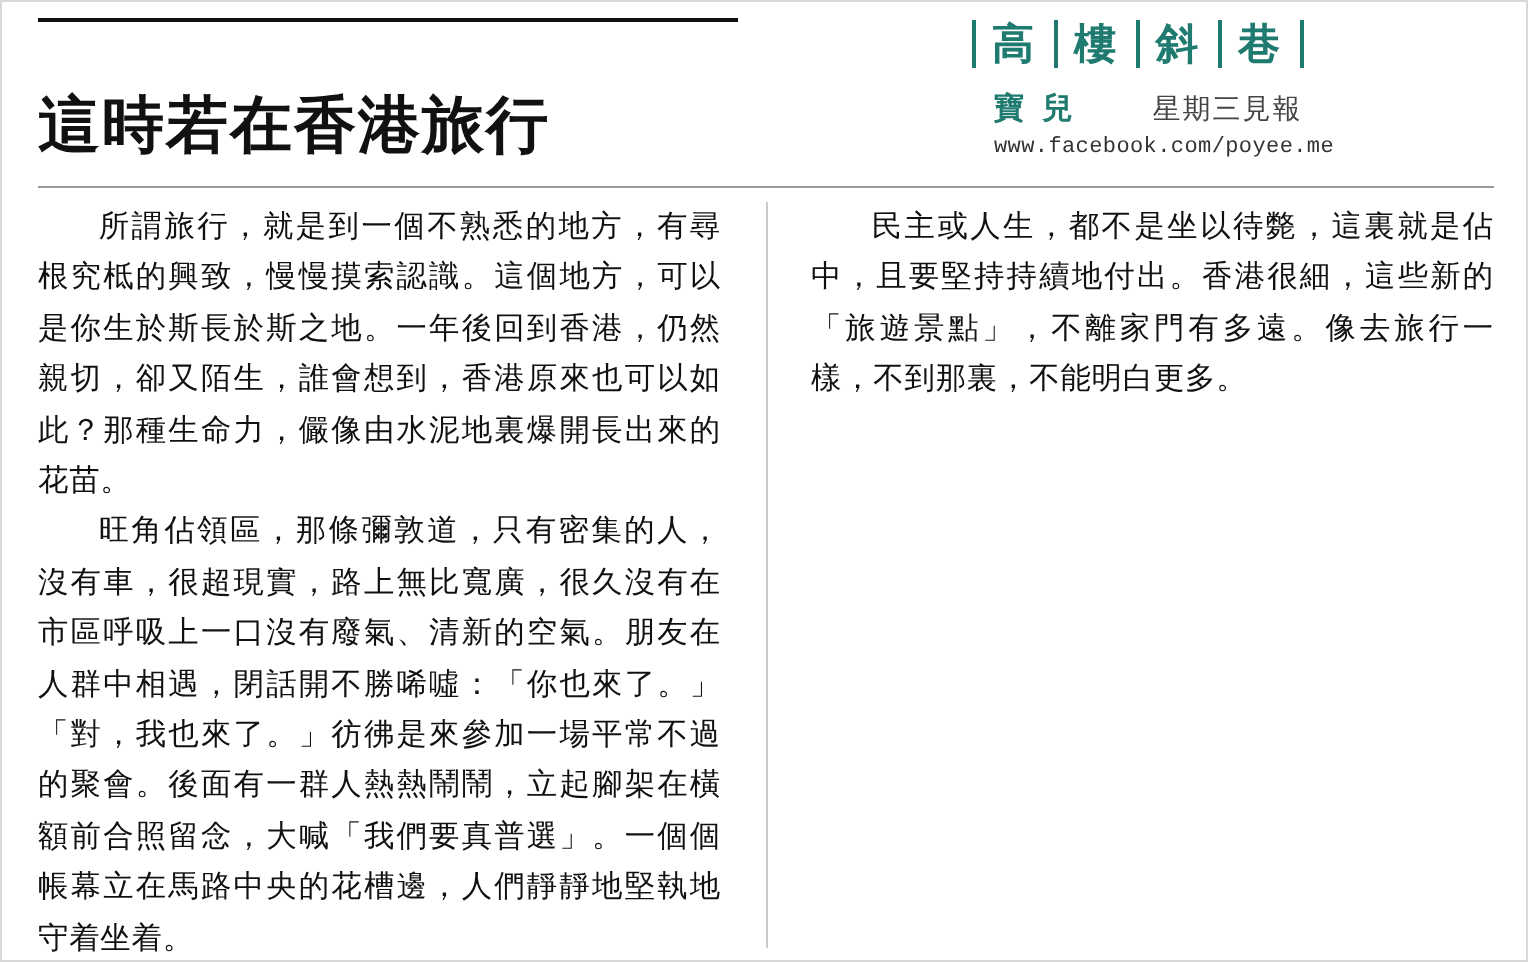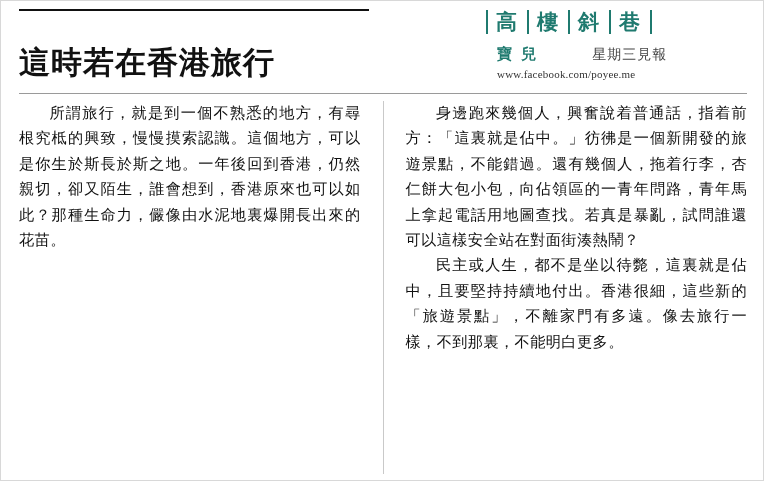--- a/index.html
+++ b/index.html
@@ -78,41 +78,41 @@
   }
   .masthead-title .ch {
     display: inline-block;
     padding: 0 1px;
   }
   .masthead-sub {
     margin-top: 8px;
     display: flex;
     align-items: baseline;
     justify-content: flex-start;
-    gap: 54px;
+    gap: 38px;
     padding-left: 18px;
   }
   .masthead-author {
     color: #1f7a6f;
     font-size: 15px;
     font-weight: bold;
     letter-spacing: 2px;
   }
   .masthead-date {
     color: #444444;
     font-size: 14px;
     letter-spacing: 1px;
   }
   .masthead-url {
     margin-top: 4px;
     color: #333333;
     font-size: 11px;
     padding-left: 18px;
     letter-spacing: 0.2px;
-    font-family: Liberation Serif, serif;
+    font-family: Liberation Mono, monospace;
   }
 
   .rule-head-bottom {
     position: absolute;
     left: 18px;
     right: 16px;
     top: 92px;
     height: 1px;
     background: #9a9a9a;
   }
@@ -175,21 +175,21 @@
       </div>
       <div class="masthead-url">www.facebook.com/poyee.me</div>
     </div>
 
     <div class="rule-head-bottom"></div>
   </div>
 
   <div class="columns">
     <div class="col">
       <p class="para">所謂旅行，就是到一個不熟悉的地方，有尋根究柢的興致，慢慢摸索認識。這個地方，可以是你生於斯長於斯之地。一年後回到香港，仍然親切，卻又陌生，誰會想到，香港原來也可以如此？那種生命力，儼像由水泥地裏爆開長出來的花苗。</p>
+      <p class="para">旺角佔領區，那條彌敦道，只有密集的人，沒有車，很超現實，路上無比寬廣，很久沒有在市區呼吸上一口沒有廢氣、清新的空氣。朋友在人群中相遇，閉話開不勝唏噓：「你也來了。」「對，我也來了。」彷彿是來參加一場平常不過的聚會。後面有一群人熱熱鬧鬧，立起腳架在橫額前合照留念，大喊「我們要真普選」。一個個帳幕立在馬路中央的花槽邊，人們靜靜地堅執地守着坐着。</p>
     </div>
     <div class="col-divider"></div>
     <div class="col">
-      <p class="para">身邊跑來幾個人，興奮說着普通話，指着前方：「這裏就是佔中。」彷彿是一個新開發的旅遊景點，不能錯過。還有幾個人，拖着行李，杏仁餅大包小包，向佔領區的一青年問路，青年馬上拿起電話用地圖查找。若真是暴亂，試問誰還可以這樣安全站在對面街湊熱鬧？</p>
       <p class="para">民主或人生，都不是坐以待斃，這裏就是佔中，且要堅持持續地付出。香港很細，這些新的「旅遊景點」，不離家門有多遠。像去旅行一樣，不到那裏，不能明白更多。</p>
     </div>
   </div>
 
 </div>
 
 </body></html>

